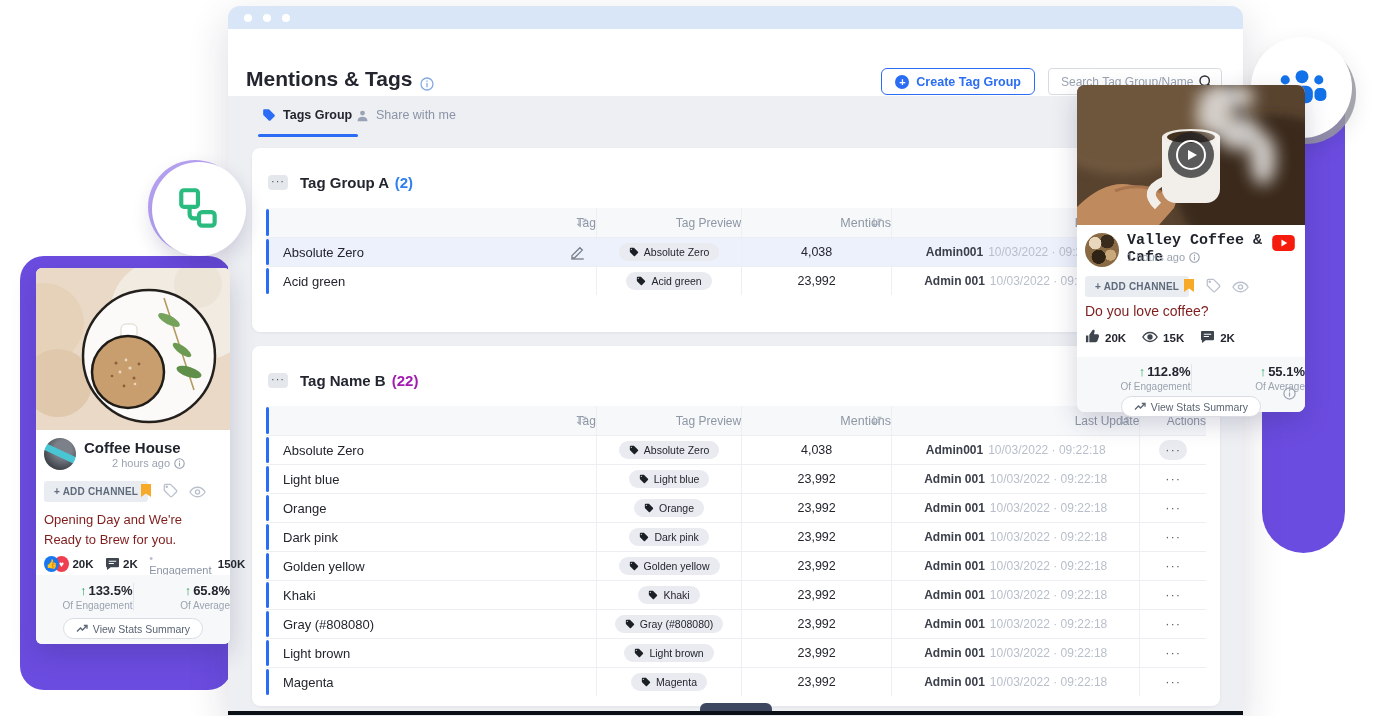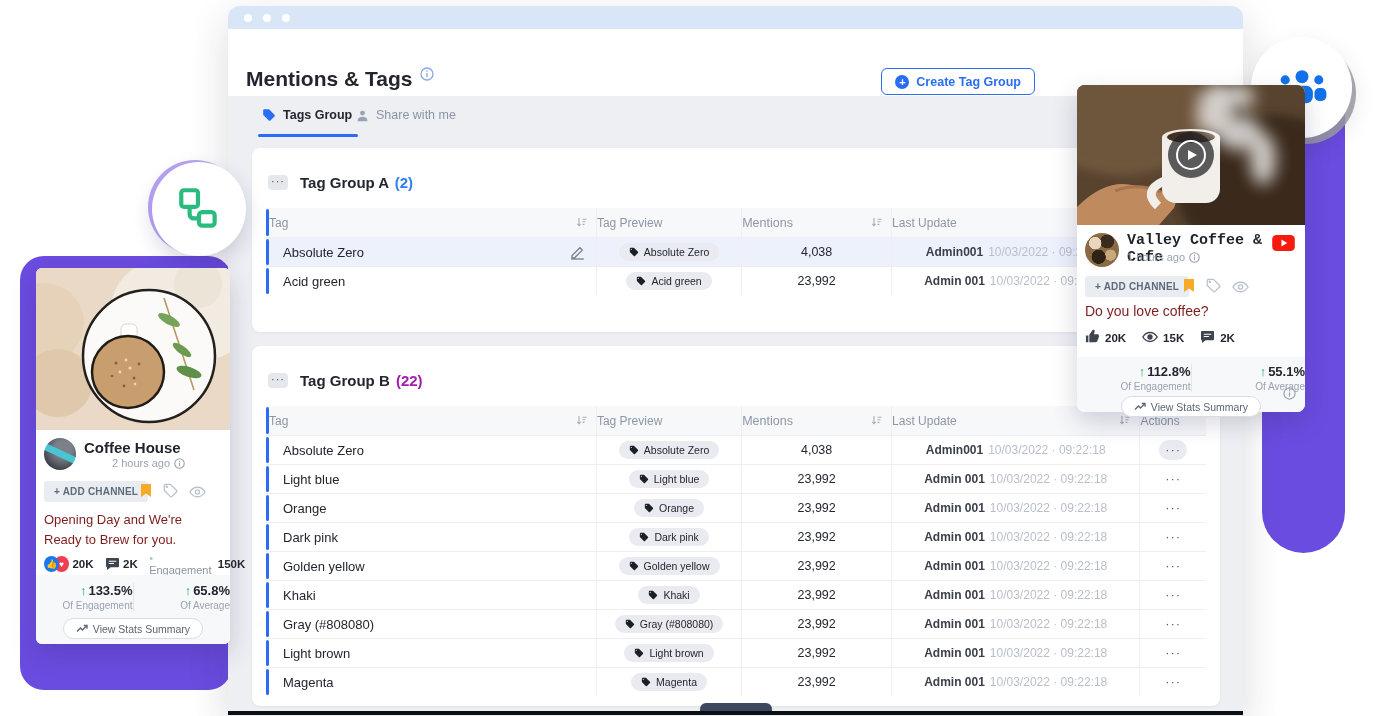--- a/index.html
+++ b/index.html
@@ -21,21 +21,21 @@
 
   
   .window{position:absolute;left:228px;top:6px;width:1015px;height:710px;
           border-radius:12px 12px 0 0;background:#edeff3;
           box-shadow:0 14px 40px rgba(30,30,70,.16);}
   .titlebar{height:23px;background:#d8e6f8;border-radius:12px 12px 0 0;
             display:flex;align-items:center;padding-left:16px;gap:11px;}
   .dot{width:8px;height:8px;border-radius:50%;background:#fff;}
   .win-header{height:67px;background:#fff;position:relative;}
   .page-title{position:absolute;left:18px;top:38px;font-size:21px;font-weight:bold;
-              color:#23262f;display:flex;align-items:flex-start;gap:8px;}
+              color:#23262f;display:flex;align-items:flex-end;gap:8px;}
   .info-icon{color:#85a9e0;display:inline-flex;}
   .btn-create{position:absolute;right:208px;top:39px;height:27px;padding:0 13px;
               border:1px solid #2a6df4;border-radius:6px;background:#fff;color:#2a6df4;
               font-size:12.5px;font-weight:bold;display:flex;align-items:center;gap:7px;cursor:pointer;}
   .plus-circle{width:14px;height:14px;border-radius:50%;background:#2a6df4;color:#fff;
                font-size:11px;line-height:14px;text-align:center;font-weight:bold;}
   .search-box{position:absolute;right:21px;top:39px;width:174px;height:27px;
               border:1px solid #d7dbe2;border-radius:4px;background:#fff;
               display:flex;align-items:center;padding:0 8px 0 10px;}
   .search-box input{border:0;outline:0;flex:1;font-size:12px;color:#23262f;
@@ -70,21 +70,21 @@
   .thead{height:29px;background:#f7f8fa;color:#8d97a5;font-size:12px;}
   .trow{height:29px;border-top:1px solid #eceef2;font-size:13px;background:#fff;justify-content:flex-end;}
   .trow.hl{background:#edf1fc;}
   .cell{display:flex;align-items:center;border-right:1px solid #edeff2;position:relative;}
   .cell:last-child{border-right:0;}
   .c-tag{width:35%;padding-left:14px;}
   .c-prev{width:15.5%;justify-content:center;}
   .c-men{width:16%;justify-content:center;font-size:12.5px;}
   .c-upd{width:26.5%;justify-content:center;gap:5px;font-size:12px;}
   .c-act{flex:1;justify-content:center;}
-  .thead .cell{justify-content:flex-start;padding-left:0;}
+  .thead .cell{justify-content:flex-end;padding-left:0;}
   .sort-ic{position:absolute;right:9px;top:9px;}
   .pencil-ic{position:absolute;right:11px;top:7px;cursor:pointer;}
   .chip{display:inline-flex;align-items:center;gap:5px;background:#e9ebf0;border-radius:11px;
         padding:3px 10px;font-size:10.5px;color:#23262f;white-space:nowrap;}
   .c-upd b{color:#3b404b;font-weight:bold;}
   .c-upd .date{color:#b8bfca;}
   .more-btn{border:0;background:transparent;color:#5a616d;font-size:13px;letter-spacing:1px;
             cursor:pointer;width:28px;height:20px;border-radius:12px;line-height:10px;}
   .more-btn.on{background:#e9ebf0;}
 
@@ -188,20 +188,29 @@
           <svg width="14" height="14" viewBox="0 0 14 14" fill="none" stroke="currentColor" stroke-width="1.3">
               <circle cx="7" cy="7" r="6"></circle>
               <path d="M7 6.4v3.4M7 4v.3" stroke-linecap="round"></path>
             </svg>
         </span>
       </div>
       <button class="btn-create">
         <span class="plus-circle">+</span>
         <span>Create Tag Group</span>
       </button>
+      <div class="search-box">
+        <input type="text" placeholder="Search Tag Group/Name" style="">
+        <span style="display:inline-flex;">
+          <svg width="15" height="15" viewBox="0 0 18 18" fill="none" stroke="#2a2e35" stroke-width="1.7">
+              <circle cx="8" cy="8" r="5.6"></circle>
+              <path d="M12.3 12.3 16.3 16.3" stroke-linecap="round"></path>
+            </svg>
+        </span>
+      </div>
     </div>
 
     <div class="tabbar">
       <div class="tab tab-active">
         <svg width="14" height="14" viewBox="0 0 24 24">
             <path fill="#2a6df4" d="M21.41 11.58l-9-9C12.05 2.22 11.55 2 11 2H4c-1.1 0-2 .9-2 2v7c0 .55.22 1.05.59 1.42l9 9c.36.36.86.58 1.41.58.55 0 1.05-.22 1.41-.59l7-7c.37-.36.59-.86.59-1.41 0-.55-.23-1.06-.59-1.42z"></path>
           </svg>
         <span>Tags Group</span>
       </div>
       <div class="tab tab-idle">
@@ -298,21 +307,21 @@
               <button class="more-btn">···</button>
             </div>
         </div>
       </div>
     </div>
 
     <div class="gcard gcard-b">
       <div class="ghead">
         <div class="more-box">···</div>
         <div class="gtitle">
-          <span>Tag Group B</span>
+          <span>Tag Name B</span>
           <span class="gcount count-red">(22)</span>
         </div>
       </div>
       <div class="gtable">
         <div class="thead">
           <div class="cell c-tag">
               <span>Tag</span>
             <span class="sort-ic"><svg width="11" height="11" viewBox="0 0 11 11" fill="none" stroke="#a7afbc" stroke-width="1.1">
                   <path d="M3 1v7.5M1.3 6.8 3 8.6l1.7-1.8"></path>
                   <path d="M6.5 2.2h4M6.5 4.8h3M6.5 7.4h2"></path>

